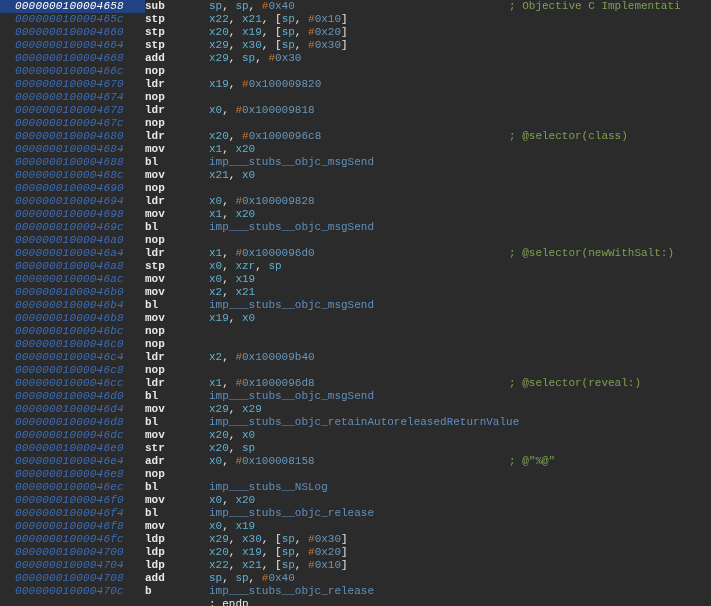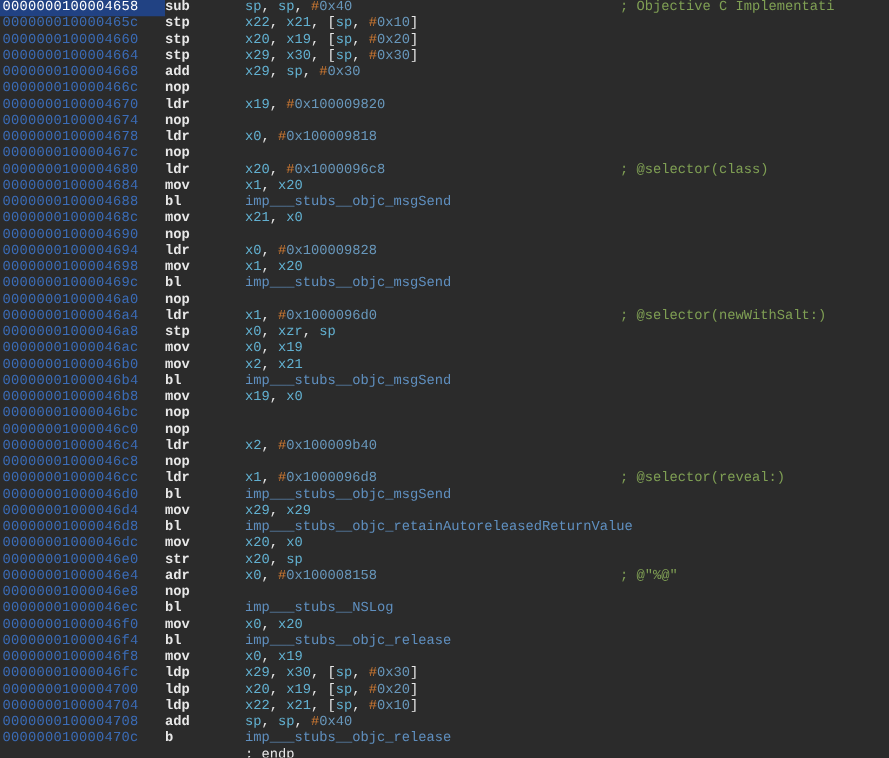--- a/index.html
+++ b/index.html
@@ -19,22 +19,23 @@
   }
   .row {
     display: flex;
     flex-direction: row;
     height: 13px;
   }
   .addr {
     color: #3b6cb7;
     width: 130px;
     flex: 0 0 auto;
-    padding-left: 2px;
+    padding-left: 15px;
     letter-spacing: 0.2px;
+    font-style: italic;
   }
   .mn {
     color: #e8e8e8;
     font-weight: bold;
     width: 64px;
     flex: 0 0 auto;
   }
   .ops {
     flex: 0 0 auto;
     width: 300px;

